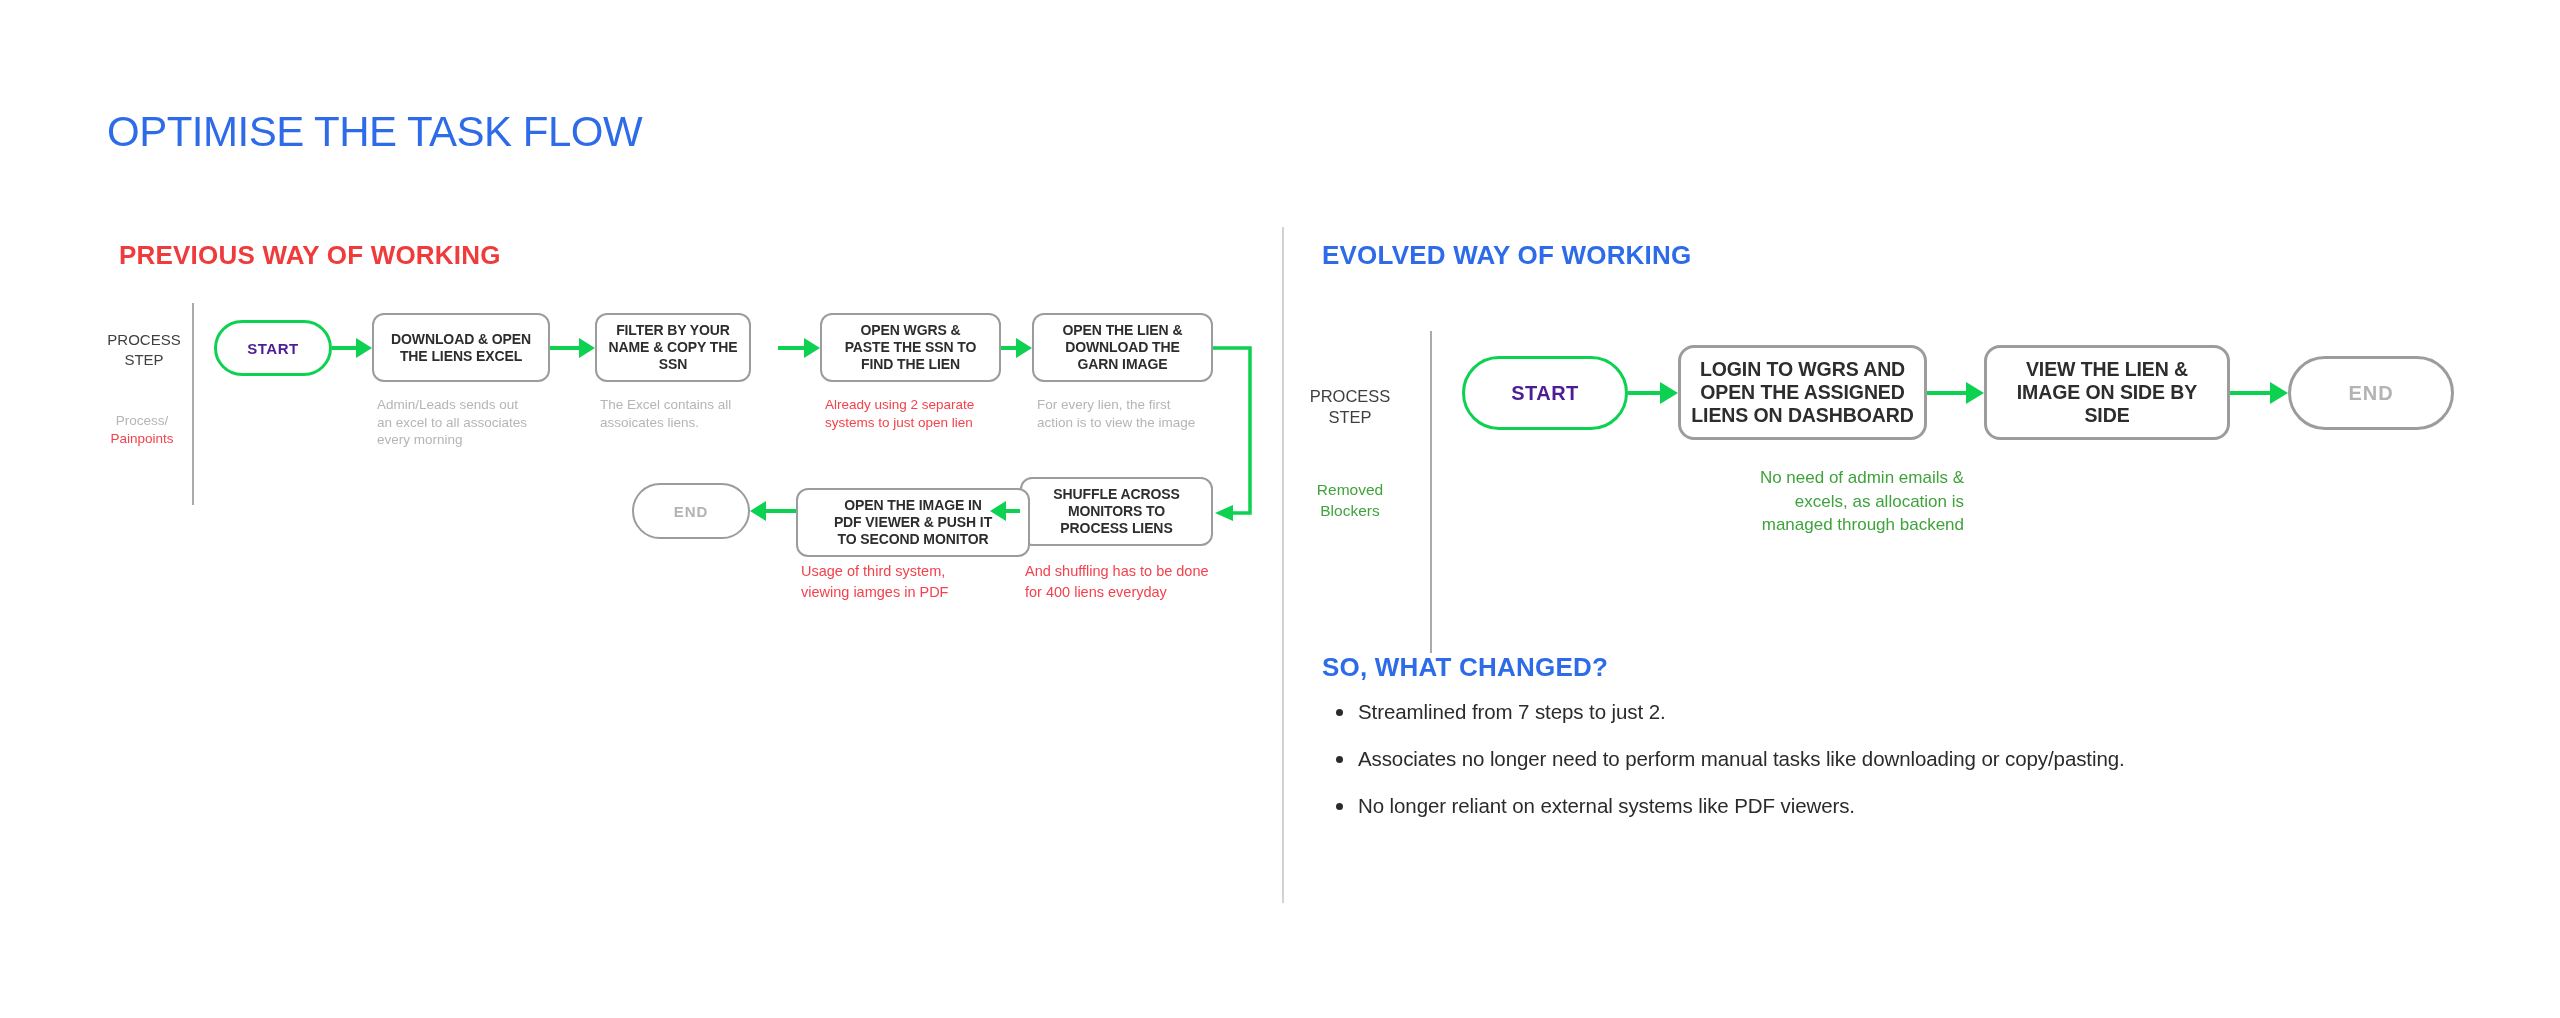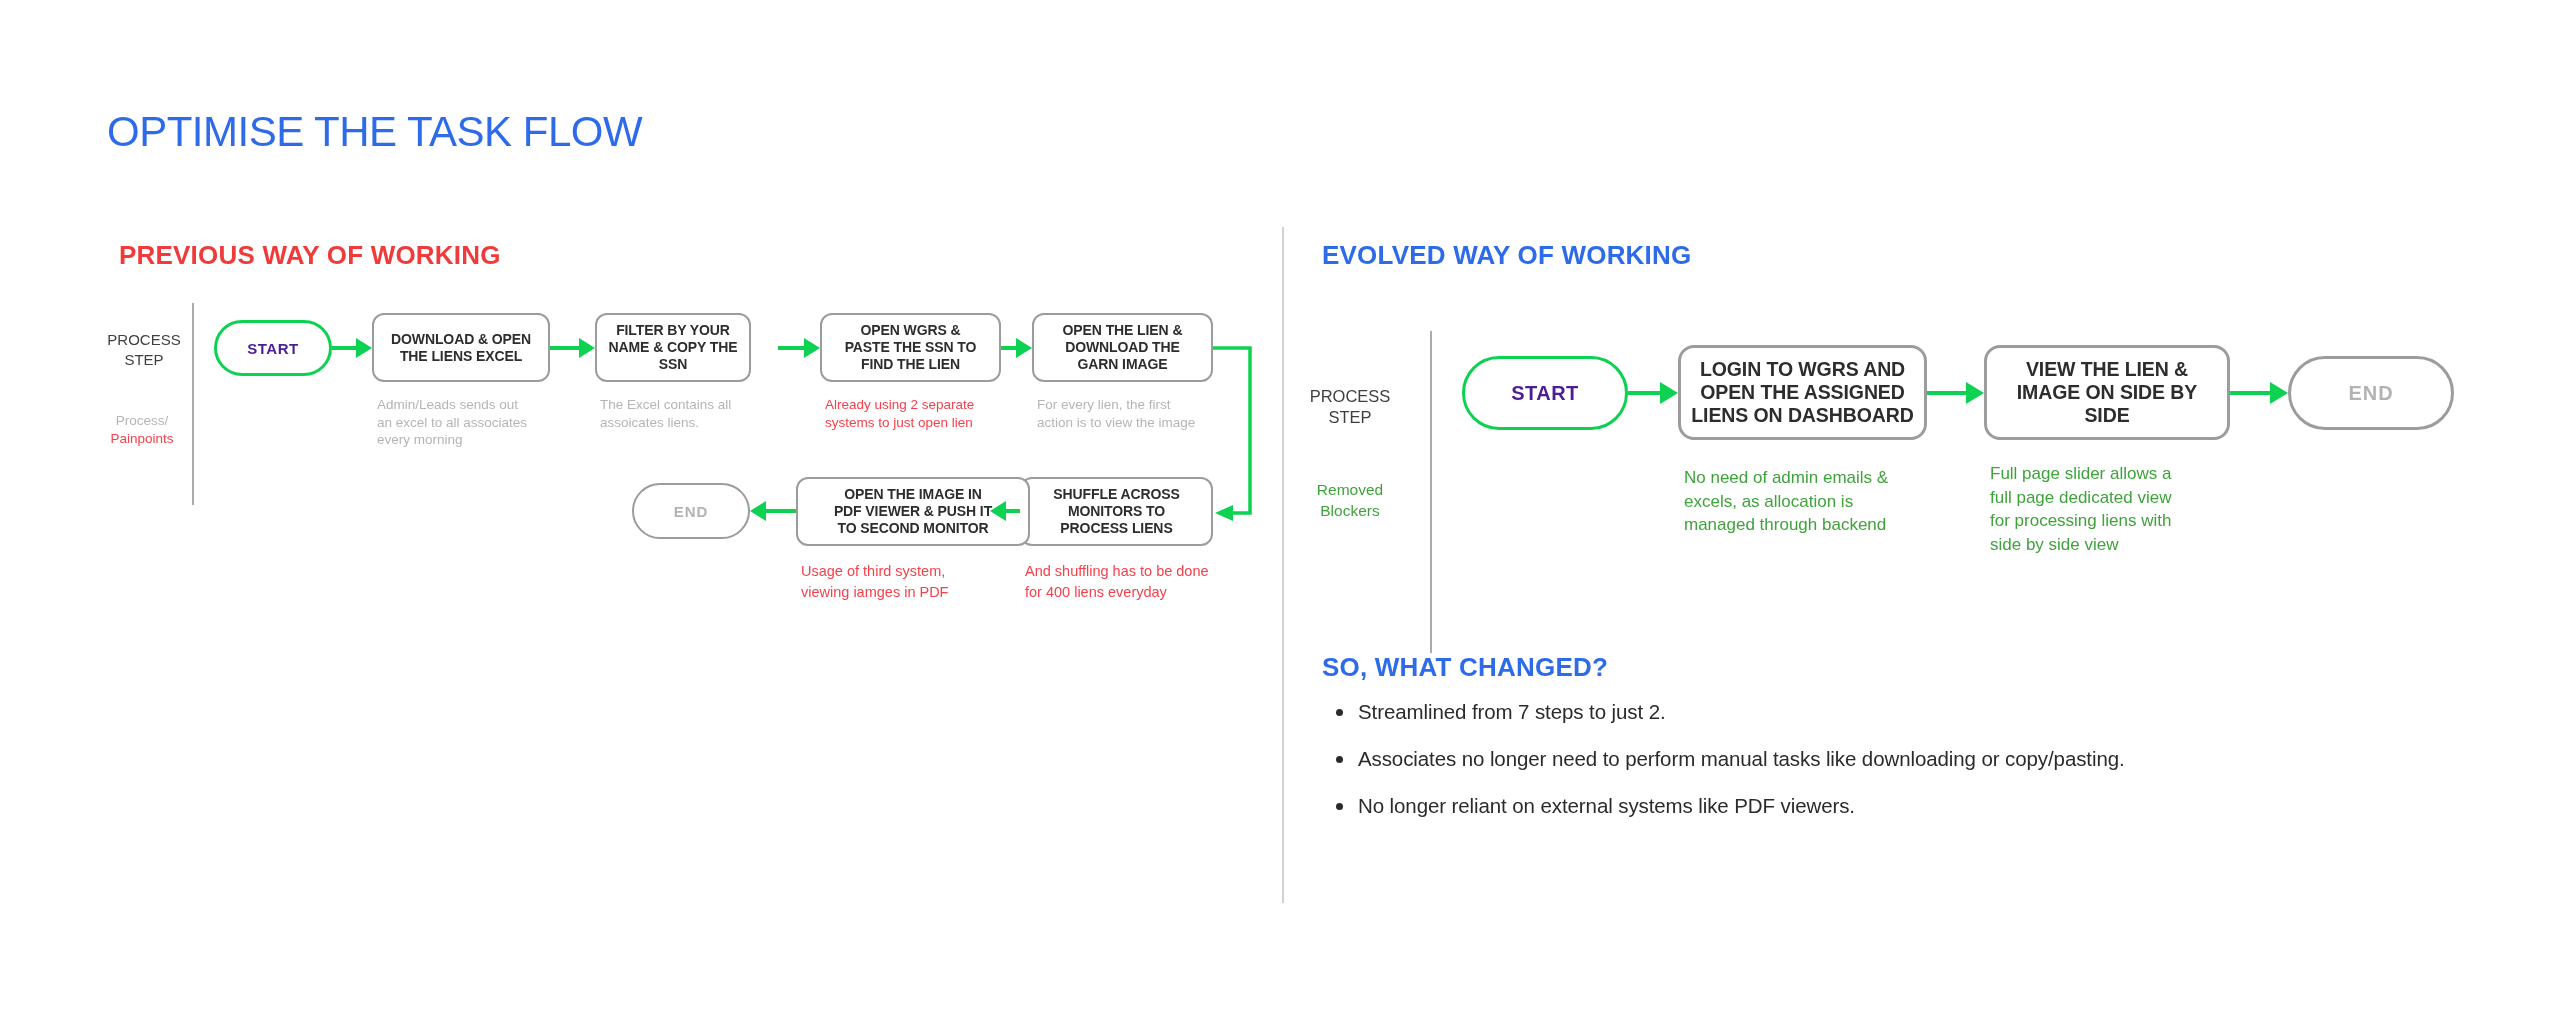--- a/index.html
+++ b/index.html
@@ -47,21 +47,21 @@
   }
   .pill.start{border:3px solid #0cd151;color:#4c1d95;font-size:15px;letter-spacing:0.5px;}
   .pill.end{border:2.5px solid #9c9c9c;color:#b3b3b3;font-size:15px;letter-spacing:1px;}
   .pill.bigpill{font-size:20px;}
   .pill.start.bigpill{border-width:3.5px;}
   .pill.end.bigpill{border-width:3px;}
 
   
   .caption{position:absolute;font-size:13.5px;line-height:17.5px;font-weight:500;}
   .caption.r2{font-size:14.5px;line-height:21px;}
-  .caption.green{font-size:17px;line-height:23.5px;color:#3fa33c;}
+  .caption.green{font-size:17px;line-height:23.5px;color:#3fa33c;text-align:right;}
 
   
   .harr{position:absolute;height:20px;}
   .harr .sh{position:absolute;top:8px;left:0;right:14px;height:3.5px;background:#0cd151;}
   .harr .hd{position:absolute;right:0;top:0;width:0;height:0;
     border-top:10px solid transparent;border-bottom:10px solid transparent;border-left:16px solid #0cd151;}
   .harr.left .sh{left:14px;right:0;}
   .harr.left .hd{left:0;right:auto;border-left:none;border-right:16px solid #0cd151;}
   .harr.big{height:22px;}
   .harr.big .sh{top:9px;height:4px;right:16px;}
@@ -132,21 +132,21 @@
 action is to view the image</div>
 
   <svg class="conn" style="left:1213px;top:336px" width="56" height="186" viewBox="0 0 56 186">
     <path d="M0 12 H37 V177 H20" fill="none" stroke="#0cd151" stroke-width="3.5"></path>
     <polygon points="20,169 20,185 2,177" fill="#0cd151"></polygon>
   </svg>
 
   <div class="stepbox pre" style="left:1020px;top:477px;width:193px;height:69px">SHUFFLE ACROSS
 MONITORS TO
 PROCESS LIENS</div>
-  <div class="stepbox pre" style="left:796px;top:477px;width:234px;height:69px">OPEN THE IMAGE IN
+  <div class="stepbox pre" style="left:796px;top:488px;width:234px;height:69px">OPEN THE IMAGE IN
 PDF VIEWER &amp; PUSH IT
 TO SECOND MONITOR</div>
   <div class="pill end" style="left:632px;top:483px;width:118px;height:56px">END</div>
 
   <div class="harr left" style="left:990px;top:501px;width:30px">
       <i class="sh"></i>
       <i class="hd"></i>
     </div>
   <div class="harr left" style="left:750px;top:501px;width:46px">
       <i class="sh"></i>
@@ -186,24 +186,20 @@
       <i class="hd"></i>
     </div>
   <div class="harr big" style="left:2230px;top:382px;width:58px">
       <i class="sh"></i>
       <i class="hd"></i>
     </div>
 
   <div class="caption green pre" style="left:1684px;top:466px;width:280px">No need of admin emails &amp;
 excels, as allocation is
 managed through backend</div>
-  <div class="caption green pre" style="left:1990px;top:462px;width:280px">Full page slider allows a
-full page dedicated view
-for processing liens with
-side by side view</div>
 
   <h2 class="sec blue" style="left:1310px;top:640px">SO, WHAT CHANGED?</h2>
 
   <div class="bullet" style="left:1336px;top:700px">
     <span class="dot"></span>
     <span class="btxt">Streamlined from 7 steps to just 2.</span>
   </div>
   <div class="bullet" style="left:1336px;top:747px">
     <span class="dot"></span>
     <span class="btxt">Associates no longer need to perform manual tasks like downloading or copy/pasting.</span>

